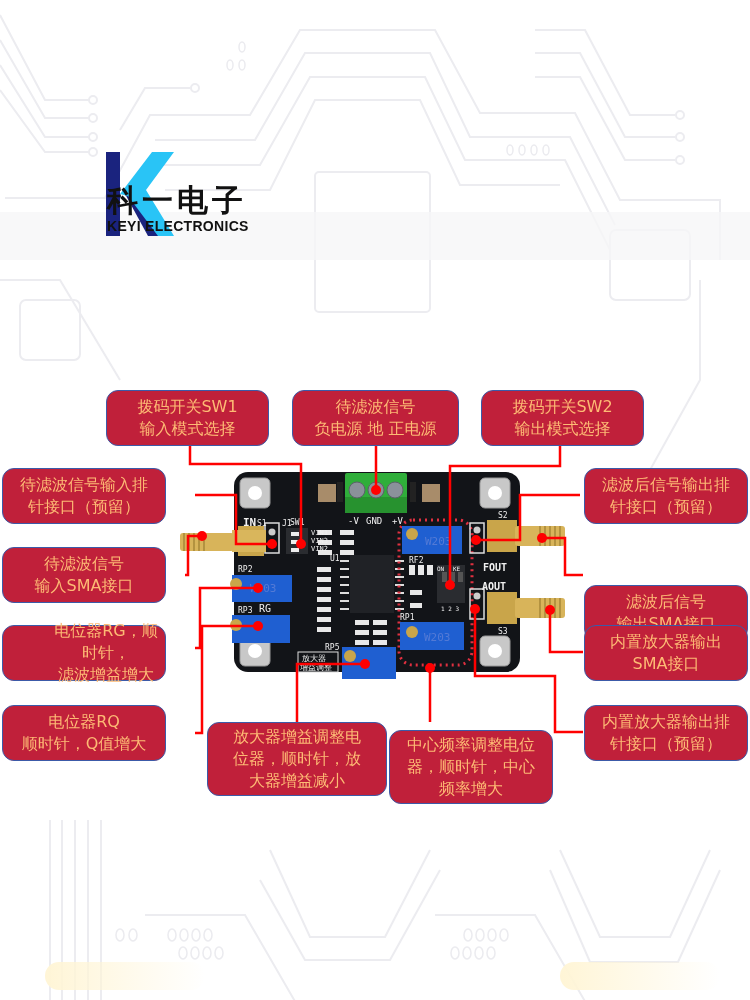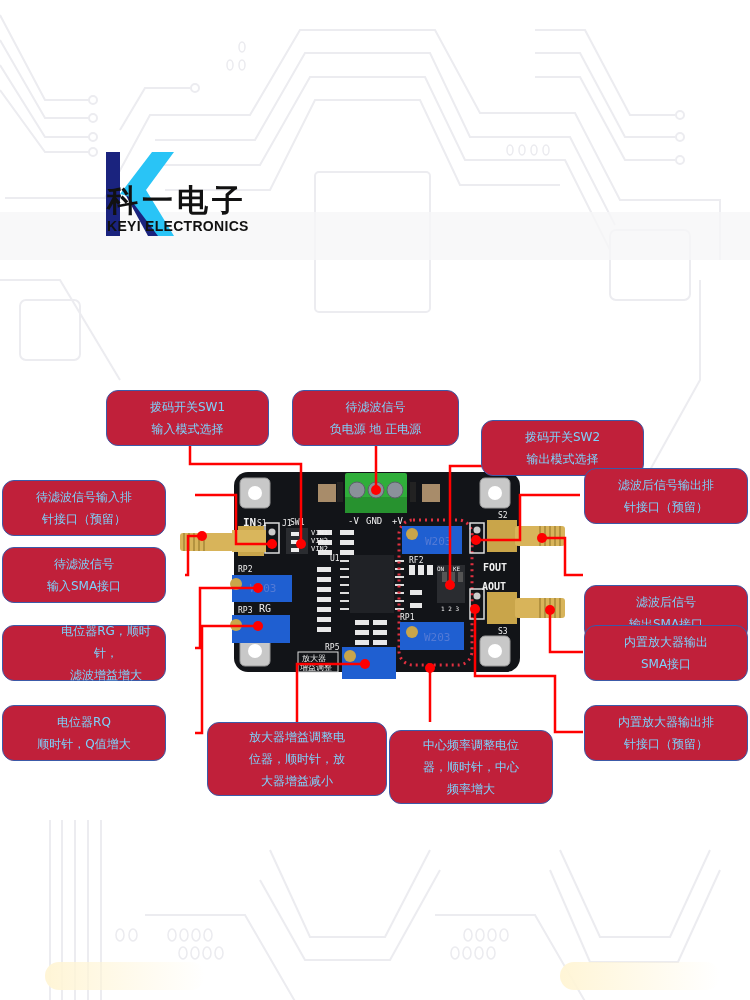--- a/index.html
+++ b/index.html
@@ -2,23 +2,23 @@
 <html><head>
 <meta charset="utf-8">
 <style>
   * { box-sizing: border-box; margin: 0; padding: 0; }
   html, body { width: 750px; height: 1000px; overflow: hidden; background: #ffffff; }
   body { position: relative; font-family: "DejaVu Sans", sans-serif; }
   #bg { position: absolute; left: 0; top: 0; width: 750px; height: 1000px; }
   .logo { position: absolute; left: 26px; top: 152px; width: 240px; height: 84px; }
   .logo-text-cn { position: absolute; left: 107px; top: 180px; font-size: 31px; font-weight: bold; color: #111; letter-spacing: 4px; font-family: Liberation Serif, serif; }
   .logo-text-en { position: absolute; left: 107px; top: 218px; font-size: 14px; font-weight: bold; color: #111; font-family: "Liberation Sans", sans-serif; letter-spacing: 0.3px; }
-  .label { position: absolute; background: #c0203a; color: #7dd3fc; border: 1.5px solid #3c5aa8; border-radius: 12px;
+  .label { position: absolute; background: #c0203a; color: #fdba74; border: 1.5px solid #3c5aa8; border-radius: 12px;
            display: flex; align-items: center; justify-content: center; text-align: center;
-           font-size: 12px; line-height: 22px; white-space: pre-line; padding: 2px 4px; font-family: "DejaVu Sans", sans-serif; }
+           font-size: 16px; line-height: 22px; white-space: pre-line; padding: 2px 4px; font-family: "DejaVu Sans", sans-serif; }
   #board { position: absolute; left: 0; top: 0; width: 750px; height: 1000px; }
   #wires { position: absolute; left: 0; top: 0; width: 750px; height: 1000px; pointer-events: none; }
   .glow { position: absolute; height: 28px; border-radius: 14px; background: linear-gradient(90deg, #fff5d6, rgba(255,255,255,0)); }
 </style>
 </head>
 <body>
 
 <svg id="bg" viewBox="0 0 750 1000">
   <g fill="none" stroke="#ececf0" stroke-width="2">
     <path d="M0 15 L45 100 L90 100"></path>
@@ -325,23 +325,23 @@
       <circle cx="542" cy="538" r="5"></circle>
       <circle cx="550" cy="610" r="5"></circle>
       <circle cx="475" cy="609" r="5"></circle>
   </g>
 </svg>
 
 <div class="label" style="left:106px; top:390px; width:163px; height:56px;">拨码开关SW1
 输入模式选择</div>
 <div class="label" style="left:292px; top:390px; width:167px; height:56px;">待滤波信号
 负电源  地  正电源</div>
-<div class="label" style="left:481px; top:390px; width:163px; height:56px;margin-top:30px;">拨码开关SW2
+<div class="label" style="left:481px; top:390px; width:163px; height:56px;">拨码开关SW2
 输出模式选择</div>
-<div class="label" style="left:2px; top:480px; width:164px; height:56px;">待滤波信号输入排
+<div class="label" style="left:2px; top:468px; width:164px; height:56px;">待滤波信号输入排
 针接口（预留）</div>
 <div class="label" style="left:2px; top:547px; width:164px; height:56px;">待滤波信号
 输入SMA接口</div>
 <div class="label" style="left:2px; top:625px; width:164px; height:56px;padding-left:48px;">电位器RG，顺时针，
 滤波增益增大</div>
 <div class="label" style="left:2px; top:705px; width:164px; height:56px;">电位器RQ
 顺时针，Q值增大</div>
 <div class="label" style="left:207px; top:722px; width:180px; height:74px;">放大器增益调整电
 位器，顺时针，放
 大器增益减小</div>

